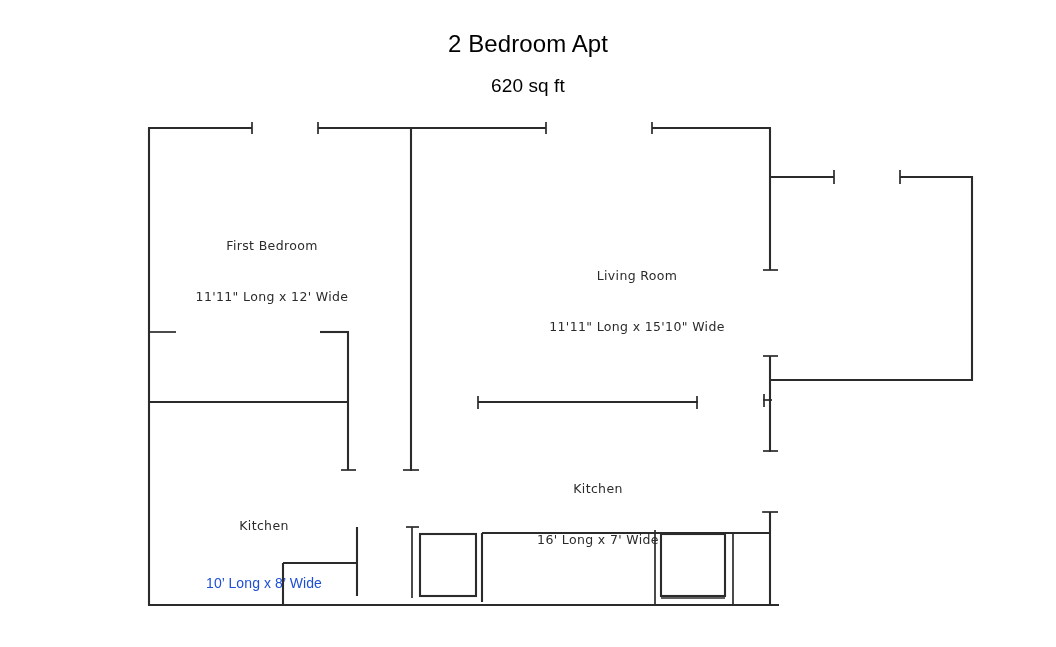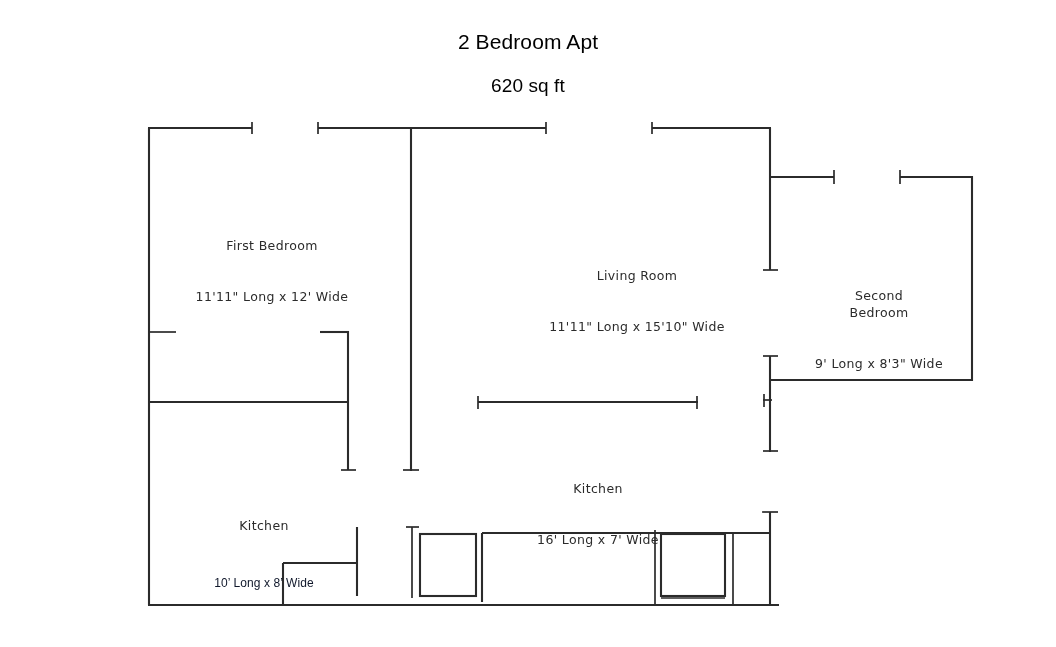--- a/index.html
+++ b/index.html
@@ -29,21 +29,21 @@
     width: 1056px;
     text-align: center;
     color: #000000;
     font-family: "Liberation Sans", sans-serif;
     font-weight: 400;
     letter-spacing: 0.1px;
     white-space: pre;
   }
   #plan-title {
     top: 30px;
-    font-size: 21px;
+    font-size: 24px;
   }
   #plan-subtitle {
     top: 75px;
     font-size: 19px;
   }
 
   
   #floorplan-svg {
     position: absolute;
     left: 0;
@@ -68,23 +68,23 @@
   }
   .room-label .rl-name {
     display: block;
   }
   .room-label .rl-dims {
     display: block;
   }
   
   .room-label.crisp-dims .rl-dims {
     font-family: "Liberation Sans", sans-serif;
-    font-size: 12px;
+    font-size: 14px;
     letter-spacing: 0.1px;
-    color: #0f172a;
+    color: #1d4ed8;
     margin-top: 7px;
   }
 
   #label-first-bedroom  { left: 272px; top: 203px; }
   #label-living-room    { left: 589px; top: 233px; margin-left: 48px; }
   #label-second-bedroom { left: 879px; top: 253px; }
   #label-kitchen        { left: 598px; top: 446px; }
   #label-bathroom       { left: 264px; top: 483px; }
 </style>
 </head>
@@ -171,25 +171,20 @@
   <div class="room-label" id="label-first-bedroom">
     <span class="rl-name">First Bedroom</span>
     <span class="rl-dims">11'11" Long x 12' Wide</span>
   </div>
 
   <div class="room-label" id="label-living-room">
     <span class="rl-name">Living Room</span>
     <span class="rl-dims">11'11" Long x 15'10" Wide</span>
   </div>
 
-  <div class="room-label" id="label-second-bedroom">
-    <span class="rl-name">Second
-Bedroom</span>
-    <span class="rl-dims">9' Long x 8'3" Wide</span>
-  </div>
 
   <div class="room-label" id="label-kitchen">
     <span class="rl-name">Kitchen</span>
     <span class="rl-dims">16' Long x 7' Wide</span>
   </div>
 
   <div class="room-label crisp-dims" id="label-bathroom">
     <span class="rl-name">Kitchen</span>
     <span class="rl-dims">10’ Long x 8’ Wide</span>
   </div>

